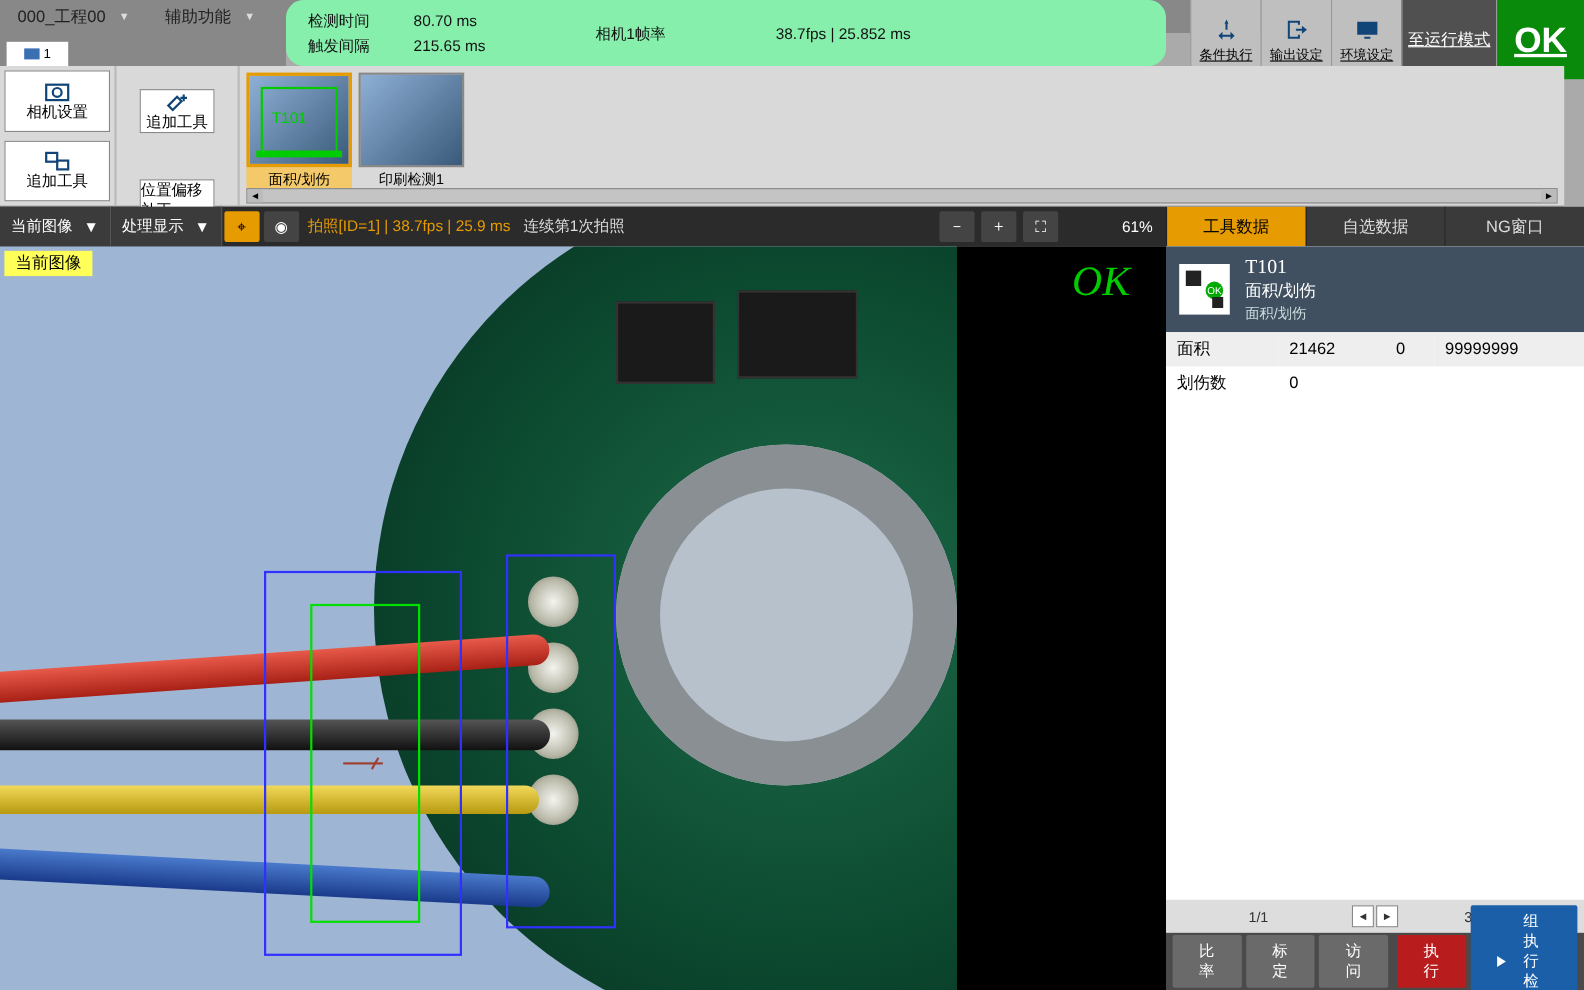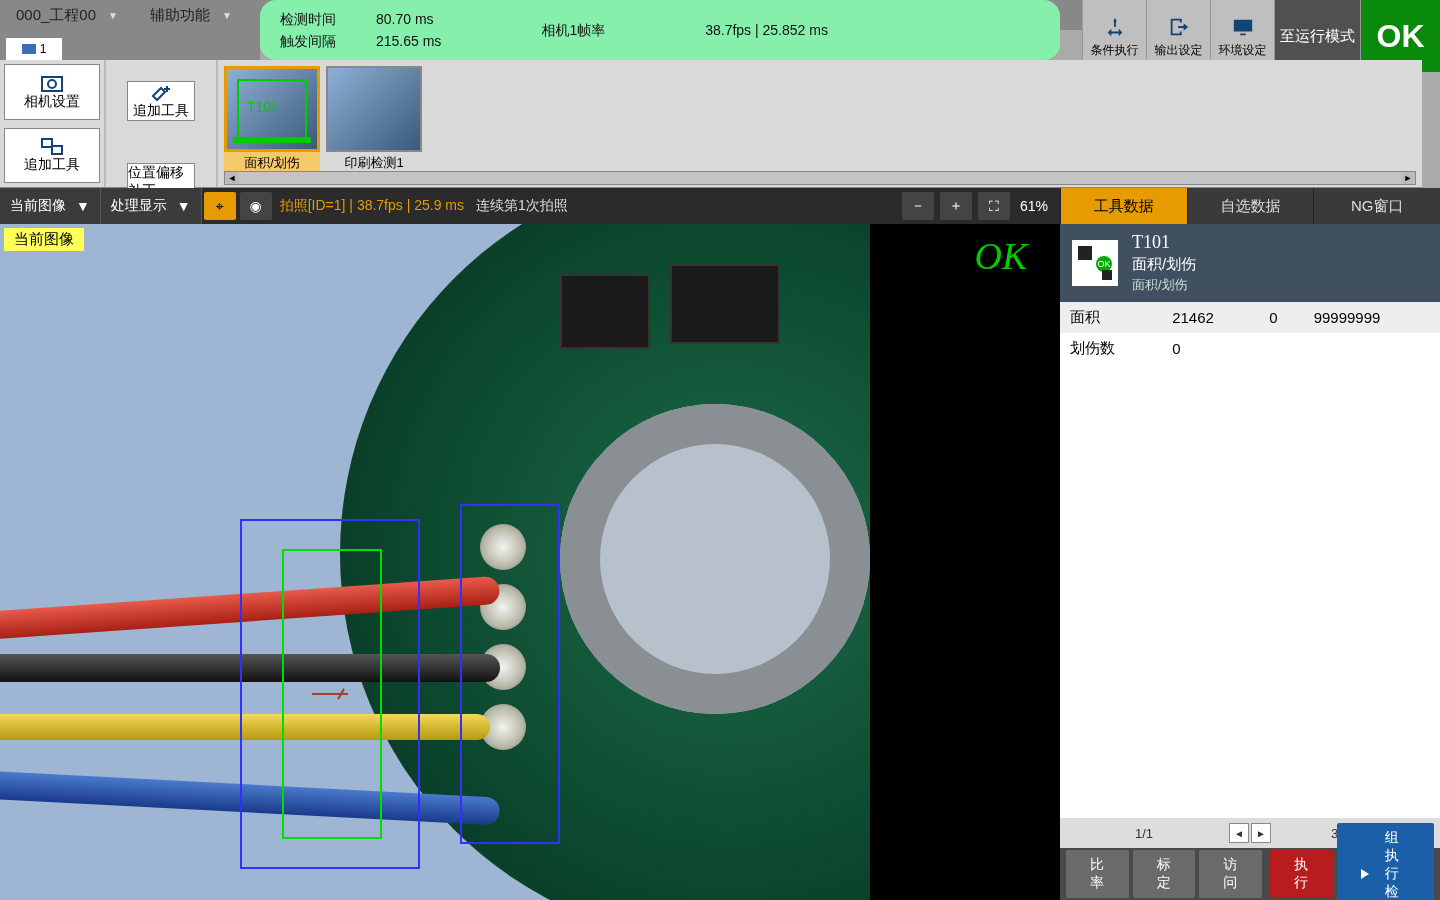--- a/index.html
+++ b/index.html
@@ -10,21 +10,21 @@
 .menubar .menu-item { padding:0 16px; height:100%; display:flex; align-items:center; gap:12px; cursor:pointer; }
 .menubar .triangle { font-size:10px; color:#ddd; }
 
 
 .infostrip { position:absolute; top:0; left:260px; right:380px; height:60px; display:flex; align-items:center; background:#86efac;border-radius:16px; }
 .infostrip .col { padding:6px 20px; font-size:14px; color:#111; }
 .infostrip .lbl { display:block; line-height:22px; }
 
 
 .topright { position:absolute; top:0; right:0; height:60px; display:flex; }
-.topright .tbtn { width:64px; height:72px; background:#bfbfbf; border-left:1px solid #999; display:flex; flex-direction:column; align-items:center; justify-content:center; font-size:12px; cursor:pointer; }
+.topright .tbtn { width:64px; height:72px; background:#bfbfbf; border-left:1px solid #999; display:flex; flex-direction:column; align-items:center; justify-content:center; font-size:12px; cursor:pointer;text-decoration:underline; }
 .topright .tbtn .ic { width:26px; height:26px; margin-bottom:2px; display:flex; align-items:center;justify-content:center; }
 .topright .runmode { width:86px; background:#505050; color:#fff; font-size:15px; display:flex; align-items:center; justify-content:center; }
 .topright .okbig { width:80px; background:#0a8a0a; color:#fff; font-size:32px; font-weight:bold; display:flex; align-items:center; justify-content:center; }
 
 
 .camtabs { position:absolute; top:30px; left:0; width:260px; height:30px; background:#888; display:flex; align-items:flex-end; }
 .camtab { width:56px; height:22px; background:#fff; margin-left:6px; display:flex; align-items:center; justify-content:center; font-size:12px; }
 .camtab .camicon { width:14px; height:10px; background:#3a6fb2; margin-right:4px; }
 
 
@@ -44,21 +44,21 @@
 .toolbar .scrollthin .arr.r { right:0; }
 
 
 .ctrlbar { position:absolute; top:188px; left:0; right:380px; height:36px; background:#2b2b2b; color:#fff; display:flex; align-items:center; font-size:14px; }
 .ctrlbar .dd { background:#3b3b3b; height:100%; padding:0 10px; display:flex; align-items:center; gap:10px; cursor:pointer; border-right:1px solid #555; }
 .ctrlbar .iconbtn { width:32px; height:28px; margin:0 2px; background:#444; display:flex; align-items:center; justify-content:center; cursor:pointer; border-radius:2px; }
 .ctrlbar .iconbtn.sel { background:#e69b00; color:#000; }
 .ctrlbar .snap { color:#e69b00; padding:0 6px; }
 .ctrlbar .info { color:#ddd; padding-left:6px; }
 .ctrlbar .rt { margin-left:auto; display:flex; align-items:center; gap:2px; padding-right:6px; }
-.ctrlbar .zoom { padding:0 6px; }
+.ctrlbar .zoom { padding:0 6px;margin-left:48px; }
 
 
 .rtabs { position:absolute; top:188px; right:0; width:380px; height:36px; display:flex; }
 .rtabs .t { flex:1; display:flex; align-items:center; justify-content:center; background:#3a3a3a; color:#ddd; cursor:pointer; border-left:1px solid #222; font-size:15px;}
 .rtabs .t.sel { background:#e69b00; color:#000; }
 
 
 .imgarea { position:absolute; top:224px; left:0; right:380px; bottom:0; background:#000; }
 .imgarea .tag { position:absolute; top:4px; left:4px; background:#ffff5a; color:#000; padding:2px 10px; font-size:15px; }
 .imgarea .okov { position:absolute; top:4px; right:4px; width:110px; height:56px; display:flex; align-items:center; justify-content:center; color:#0c0; font-size:38px; font-style:italic; font-family:serif; }

